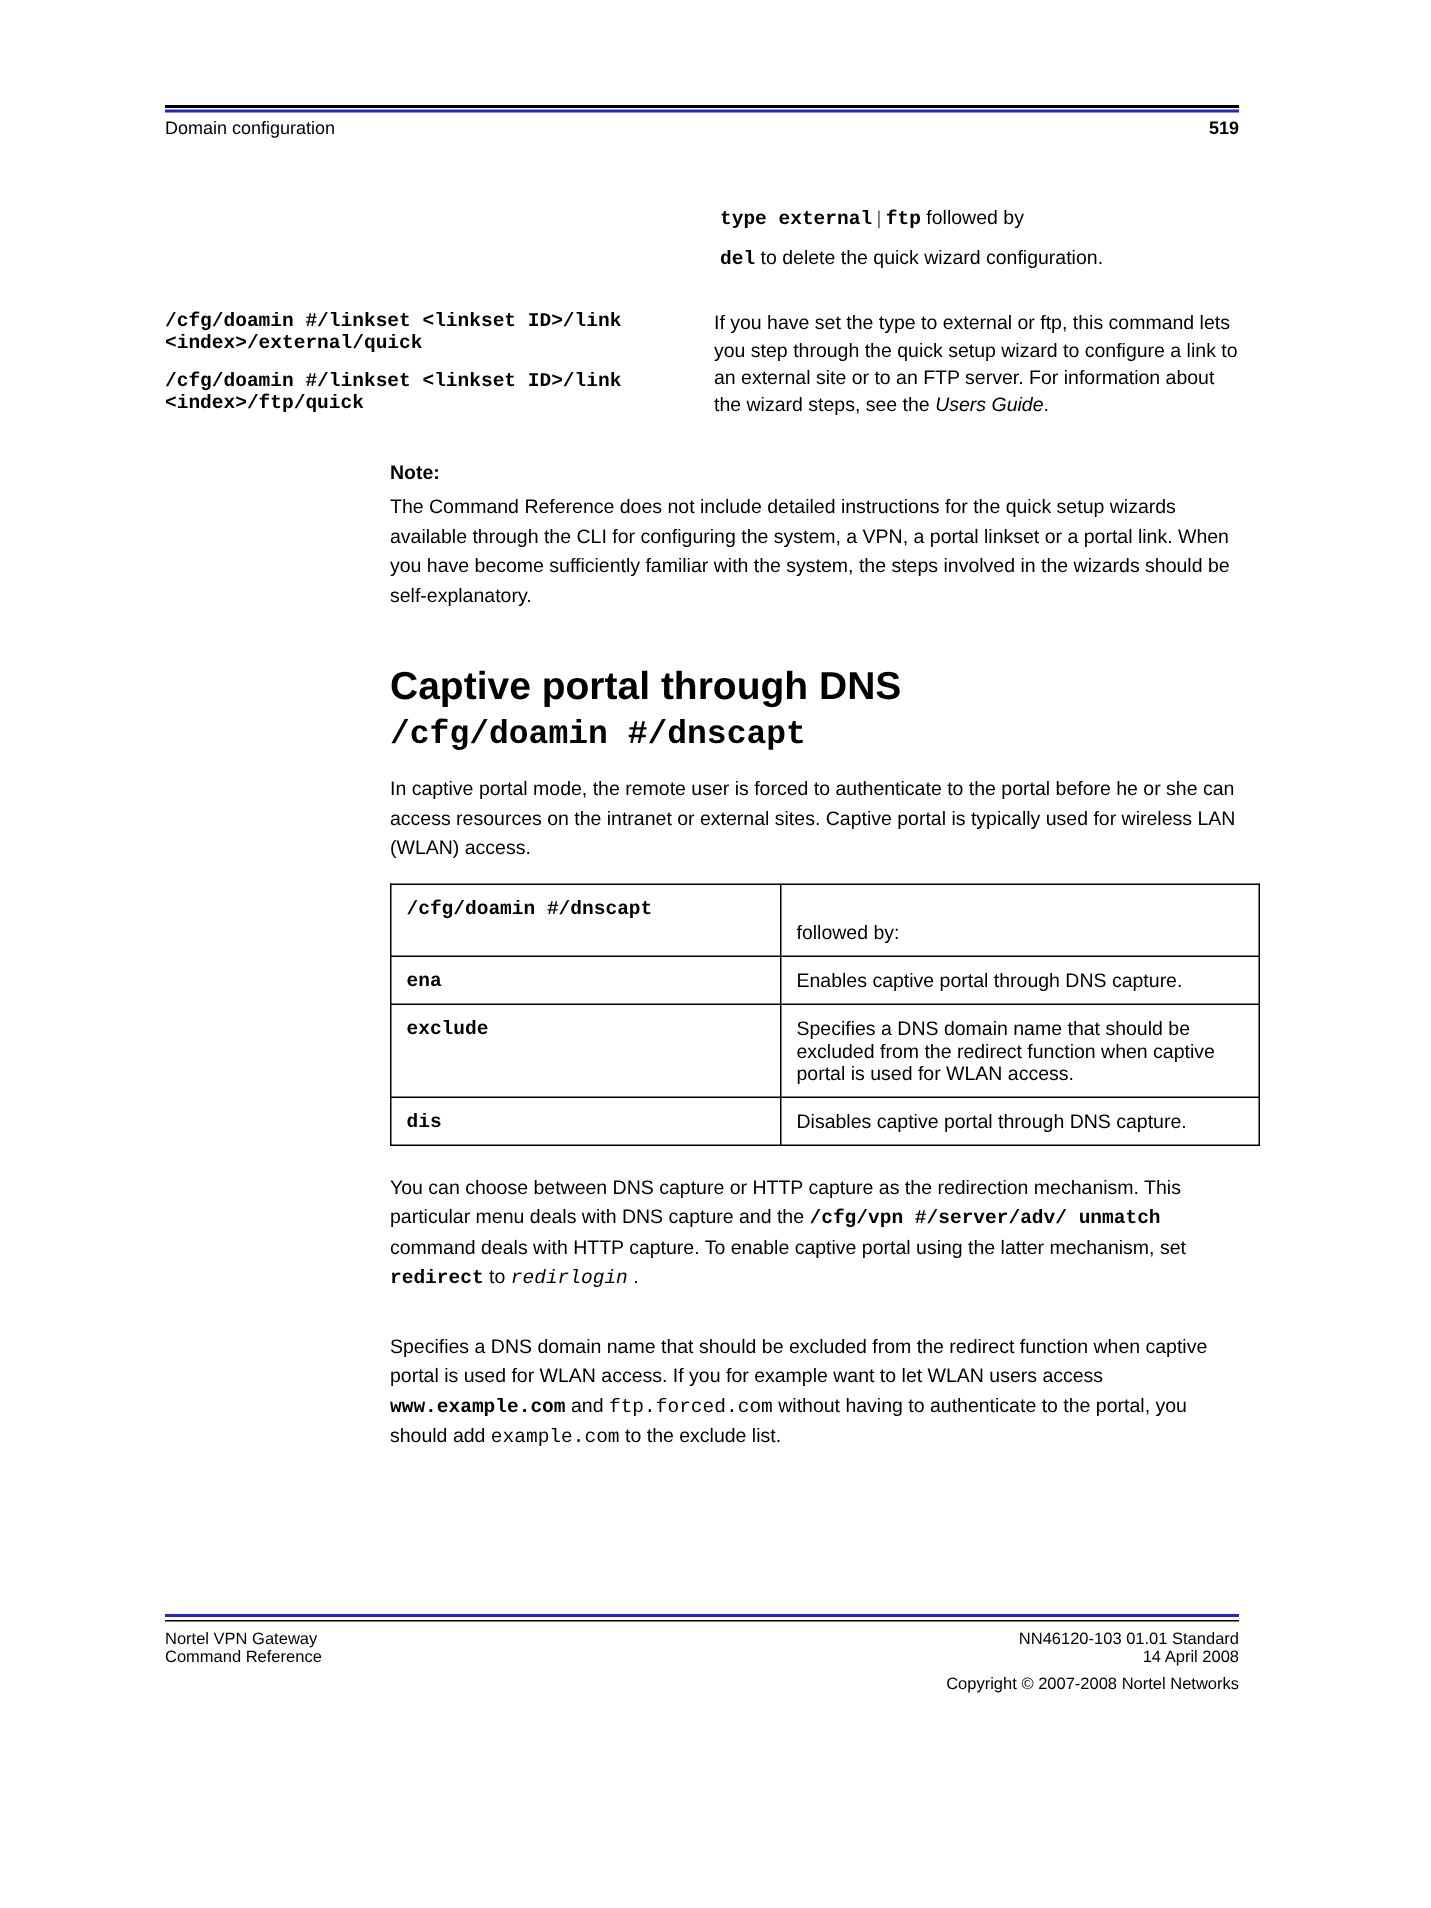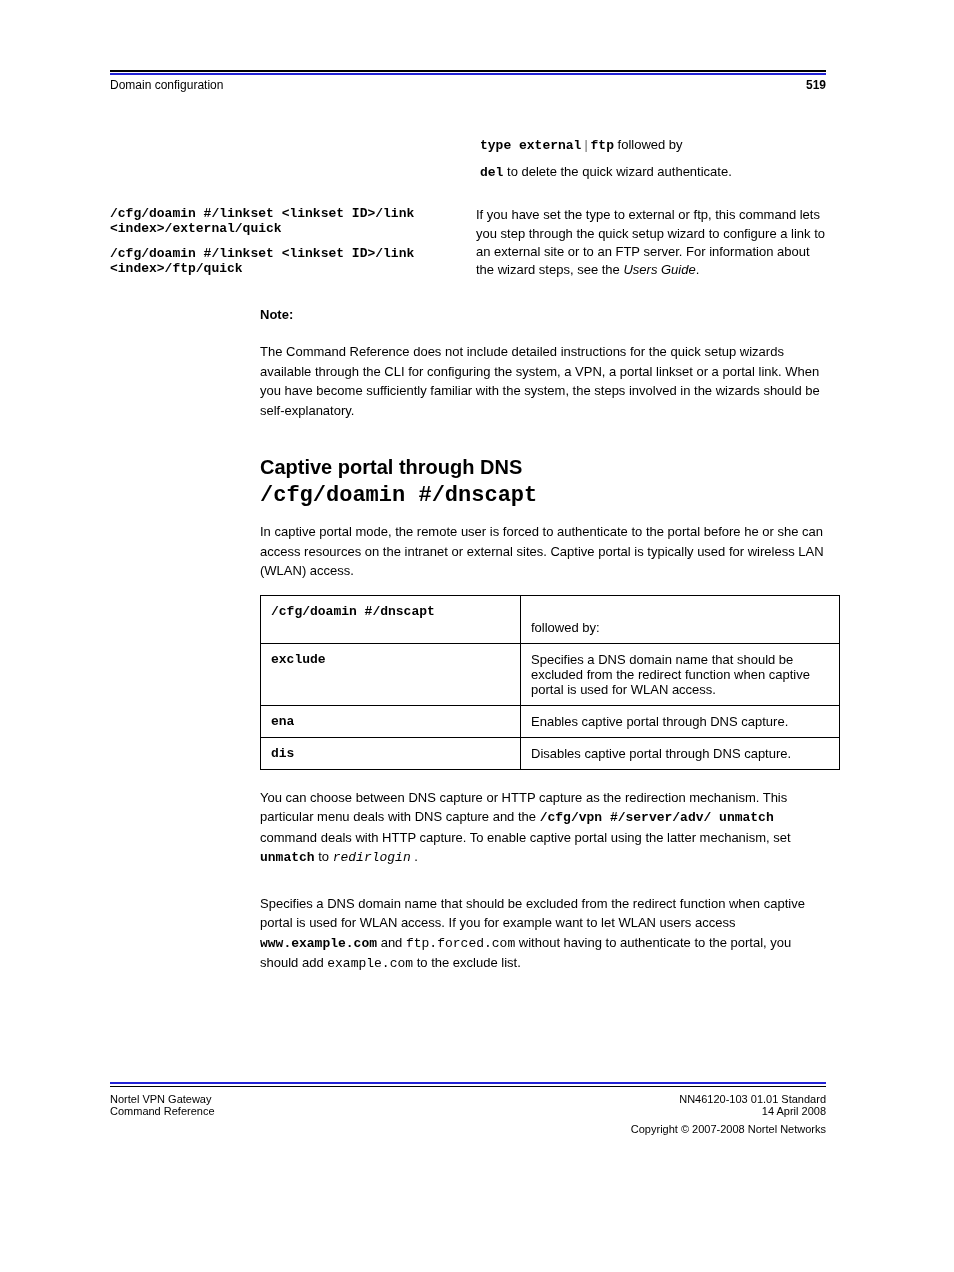--- a/index.html
+++ b/index.html
@@ -10,24 +10,24 @@
   .header-line { display: flex; justify-content: space-between; font-size: 12px; margin-bottom: 44px; }
   .header-left { font-family: Arial, sans-serif; }
   .header-right { font-family: Arial, sans-serif; }
   .mono { font-family: "Courier New", Courier, monospace; font-weight: bold; }
   .section1 { display: flex; gap: 30px; margin-bottom: 20px; }
   .section1 .left { flex: 0 0 340px; font-size: 13px; font-family: "Courier New", monospace; font-weight: bold; }
   .section1 .right { flex: 1; font-size: 13px; line-height: 1.4; }
   .section1 .right p { margin-bottom: 8px; }
   .pipe { font-family: "Times New Roman", serif; font-weight: normal; }
   .note-block { margin-left: 150px; margin-top: 14px; margin-bottom: 36px; }
-  .note-title { font-family: Arial; font-weight: bold; font-size: 13px; margin-bottom: 20px; }
+  .note-title { font-family: Arial; font-weight: bold; font-size: 13px; margin-bottom: 6px; }
   .note-body { font-size: 13px; line-height: 1.5; }
   .h2-block { margin-left: 150px; margin-bottom: 4px; }
-  .h2 { font-family: Arial; font-weight: bold; font-size: 20px; color: #000; }
+  .h2 { font-family: Arial; font-weight: bold; font-size: 26px; color: #000; }
   .h2-cmd { font-family: "Courier New", monospace; font-weight: bold; font-size: 22px; margin-top: 4px; margin-bottom: 14px; }
   .para { margin-left: 150px; font-size: 13px; line-height: 1.5; margin-bottom: 14px; }
   table.menu { margin-left: 150px; border-collapse: collapse; width: 580px; margin-bottom: 18px; }
   table.menu td, table.menu th { border: 1px solid #000; padding: 8px 10px; font-size: 13px; vertical-align: top; text-align: left; }
   table.menu .cmd-col { width: 260px; font-family: "Courier New", monospace; font-weight: bold; }
   .table-header-row td { height: 48px; }
   .followed { margin-left: 150px; font-size: 13px; line-height: 1.5; margin-bottom: 26px; }
   .followed .cmd { font-family: "Courier New", monospace; font-weight: bold; }
   .nn { font-family: "Courier New", monospace; font-style: italic; font-weight: normal; }
   .excl-para { margin-left: 150px; font-size: 13px; line-height: 1.5; margin-bottom: 16px; }
@@ -49,21 +49,21 @@
 
 <div class="section1">
   <div class="left">
     &nbsp;
   </div>
   <div class="right">
     <p>
       <span class="mono">type external</span><span class="pipe"> | </span><span class="mono">ftp</span><span> followed by</span>
     </p>
     <p>
-      <span class="mono">del</span><span> to delete the quick wizard authenticate.</span>
+      <span class="mono">del</span><span> to delete the quick wizard configuration.</span>
     </p>
   </div>
 </div>
 
 <div class="section1" style="margin-top:-4px;gap:26px;">
   <div class="left">
     <div style="margin-bottom:10px;">/cfg/doamin #/linkset &lt;linkset ID&gt;/link &lt;index&gt;/external/quick</div>
     <div>/cfg/doamin #/linkset &lt;linkset ID&gt;/link &lt;index&gt;/ftp/quick</div>
   </div>
   <div class="right">
@@ -85,39 +85,39 @@
 </div>
 <div class="para">In captive portal mode, the remote user is forced to authenticate to the portal before he or she can access resources on the intranet or external sites. Captive portal is typically used for wireless LAN (WLAN) access.</div>
 
 <table class="menu">
   <tbody>
         <tr class="table-header-row">
     <td class="cmd-col">/cfg/doamin #/dnscapt</td>
     <td style="vertical-align:bottom;"><span>followed by:</span></td>
   </tr>
   <tr>
+    <td class="cmd-col">ena</td>
+    <td>Enables captive portal through DNS capture.</td>
+  </tr>
+  <tr>
     <td class="cmd-col">exclude</td>
     <td>Specifies a DNS domain name that should be excluded from the redirect function when captive portal is used for WLAN access.</td>
-  </tr>
-  <tr>
-    <td class="cmd-col">ena</td>
-    <td>Enables captive portal through DNS capture.</td>
   </tr>
   <tr>
     <td class="cmd-col">dis</td>
     <td>Disables captive portal through DNS capture.</td>
   </tr>
 </tbody>
     </table>
 
 <div class="followed">
   <span>You can choose between DNS capture or HTTP capture as the redirection mechanism. This particular menu deals with DNS capture and the</span>
   <span class="cmd">/cfg/vpn #/server/adv/ unmatch</span>
   <span> command deals with HTTP capture. To enable captive portal using the latter mechanism, set </span>
-  <span class="cmd">unmatch</span>
+  <span class="cmd">redirect</span>
   <span> to </span>
   <span class="nn">redirlogin</span>
   <span>.</span>
 </div>
 
 <div class="excl-para">
   <span>Specifies a DNS domain name that should be excluded from the redirect function when captive portal is used for WLAN access. If you for example want to let WLAN users access </span>
   <span class="mono" style="font-weight:bold;">www.example.com</span>
   <span> and </span>
   <span class="mono" style="font-weight:normal;">ftp.forced.com</span>

